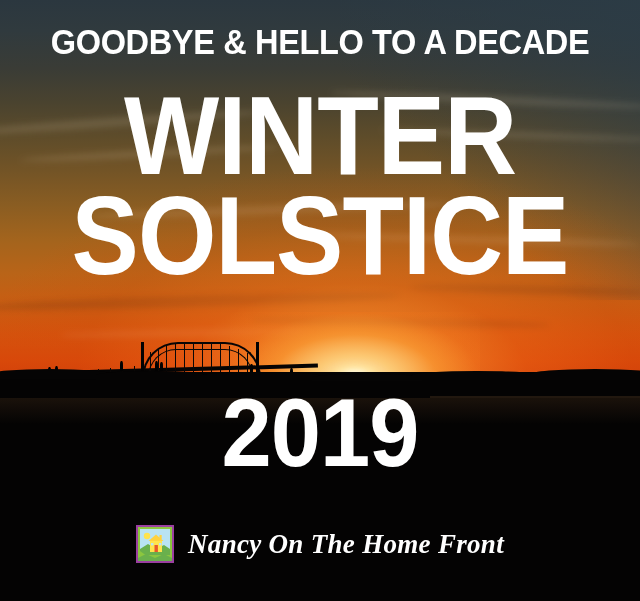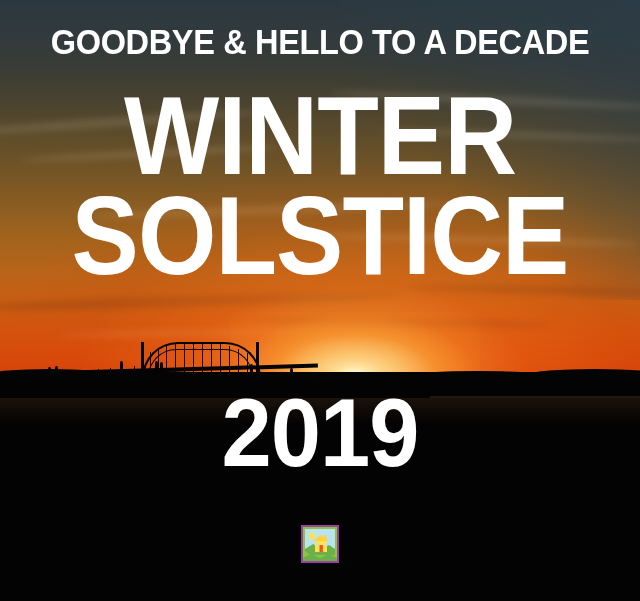--- a/index.html
+++ b/index.html
@@ -395,15 +395,16 @@
         <rect x="18.5" y="20" width="3.4" height="7" fill="#e9572b"></rect>
 
         <rect x="15" y="18" width="2.4" height="2.4" fill="#b9e3f2"></rect>
         <rect x="23" y="18" width="2.4" height="2.4" fill="#b9e3f2"></rect>
 
         <rect x="2" y="30" width="34" height="6" fill="#8cc63f"></rect>
         <path d="M2 33 L 10 29 L 19 33 L 28 29 L 36 33 L 36 36 L 2 36 Z" fill="#6ab04c"></path>
       </svg>
     </div>
 
+    <div class="brand-name">Nancy On The Home Front</div>
   </div>
 
 </div>
 
 </body></html>

